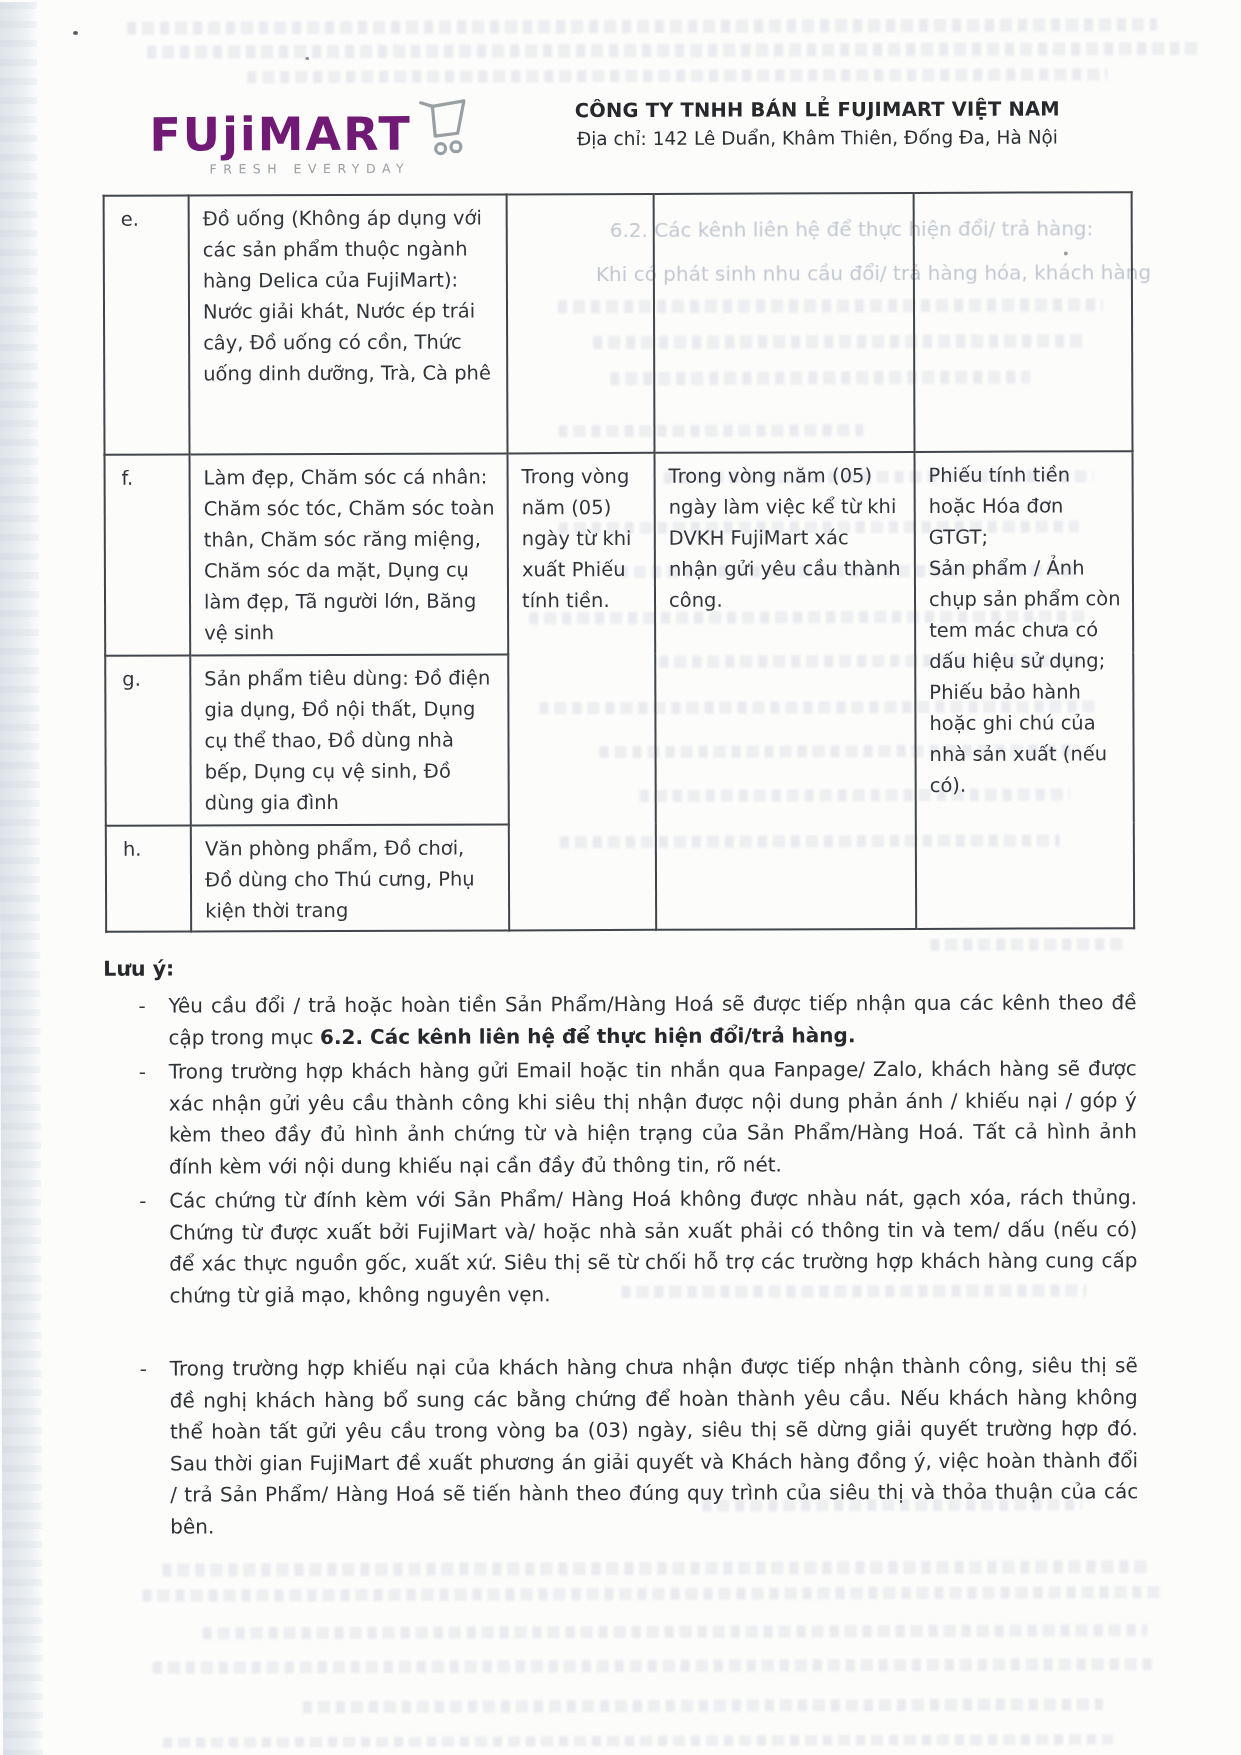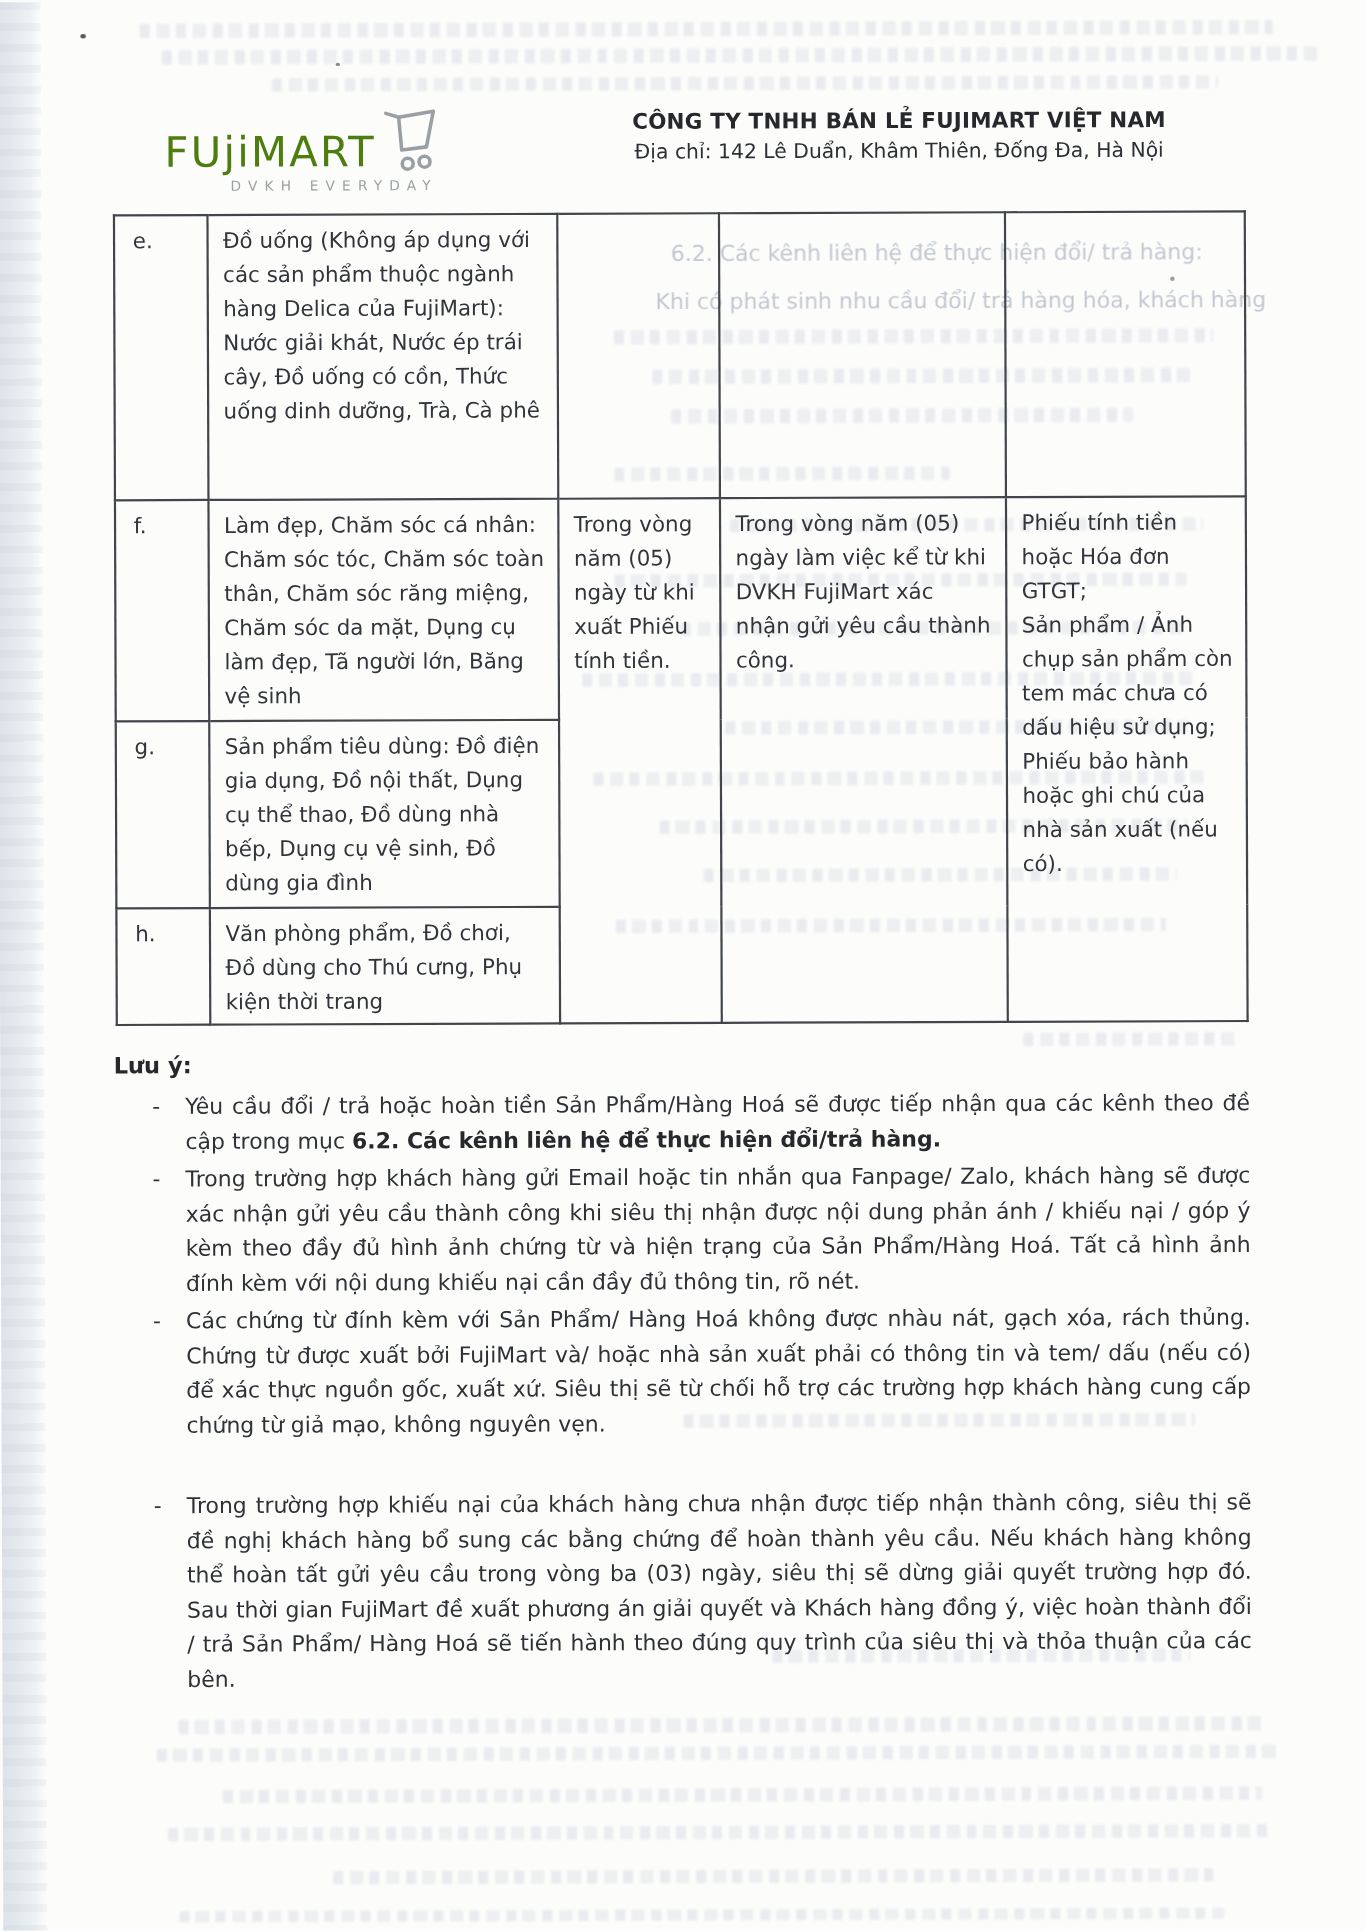--- a/index.html
+++ b/index.html
@@ -30,22 +30,22 @@
   .ghost-text{
     position:absolute;color:rgba(96,112,140,0.38);
     filter:blur(0.7px);font-size:20px;white-space:nowrap;
   }
   .speck{position:absolute;background:#5a5d60;border-radius:50%;}
 
   
   .logo{position:absolute;left:152px;top:96px;}
   .logo-row{display:flex;align-items:flex-end;}
   .logo-text{
-    font-size:38px;font-weight:normal;letter-spacing:2px;
-    color:#4d7c0f;line-height:1;
+    font-size:46px;font-weight:bold;letter-spacing:2px;
+    color:#701a75;line-height:1;
   }
   .cart{margin-left:4px;margin-bottom:-8px;}
   .logo-tagline{
     margin-top:4px;margin-left:60px;
     font-size:12.5px;letter-spacing:6.5px;color:#9aa1a4;
   }
   .company{position:absolute;left:530px;top:99px;width:580px;text-align:center;}
   .company-name{font-size:19.5px;font-weight:bold;color:#26282c;letter-spacing:.2px;}
   .company-address{font-size:18.5px;margin-top:6px;color:#2c2f34;}
 
@@ -125,21 +125,21 @@
       <span class="logo-text">FUjiMART</span>
       <svg class="cart" width="54" height="68" viewBox="0 0 60 74">
         <g fill="none" stroke="#99a0a3" stroke-width="3.6" stroke-linejoin="round" stroke-linecap="round">
           <path d="M6 6 L19 10"></path>
           <path d="M19 10 L54 4 L47 40 L22 43 Z"></path>
           <circle cx="28" cy="57" r="5.5"></circle>
           <circle cx="45" cy="55" r="5.5"></circle>
         </g>
       </svg>
     </div>
-    <div class="logo-tagline">DVKH EVERYDAY</div>
+    <div class="logo-tagline">FRESH EVERYDAY</div>
   </div>
 
   <div class="company">
     <div class="company-name">CÔNG TY TNHH BÁN LẺ FUJIMART VIỆT NAM</div>
     <div class="company-address">Địa chỉ: 142 Lê Duẩn, Khâm Thiên, Đống Đa, Hà Nội</div>
   </div>
 
   <table class="return-table">
     <colgroup>
       <col style="width:85px">

